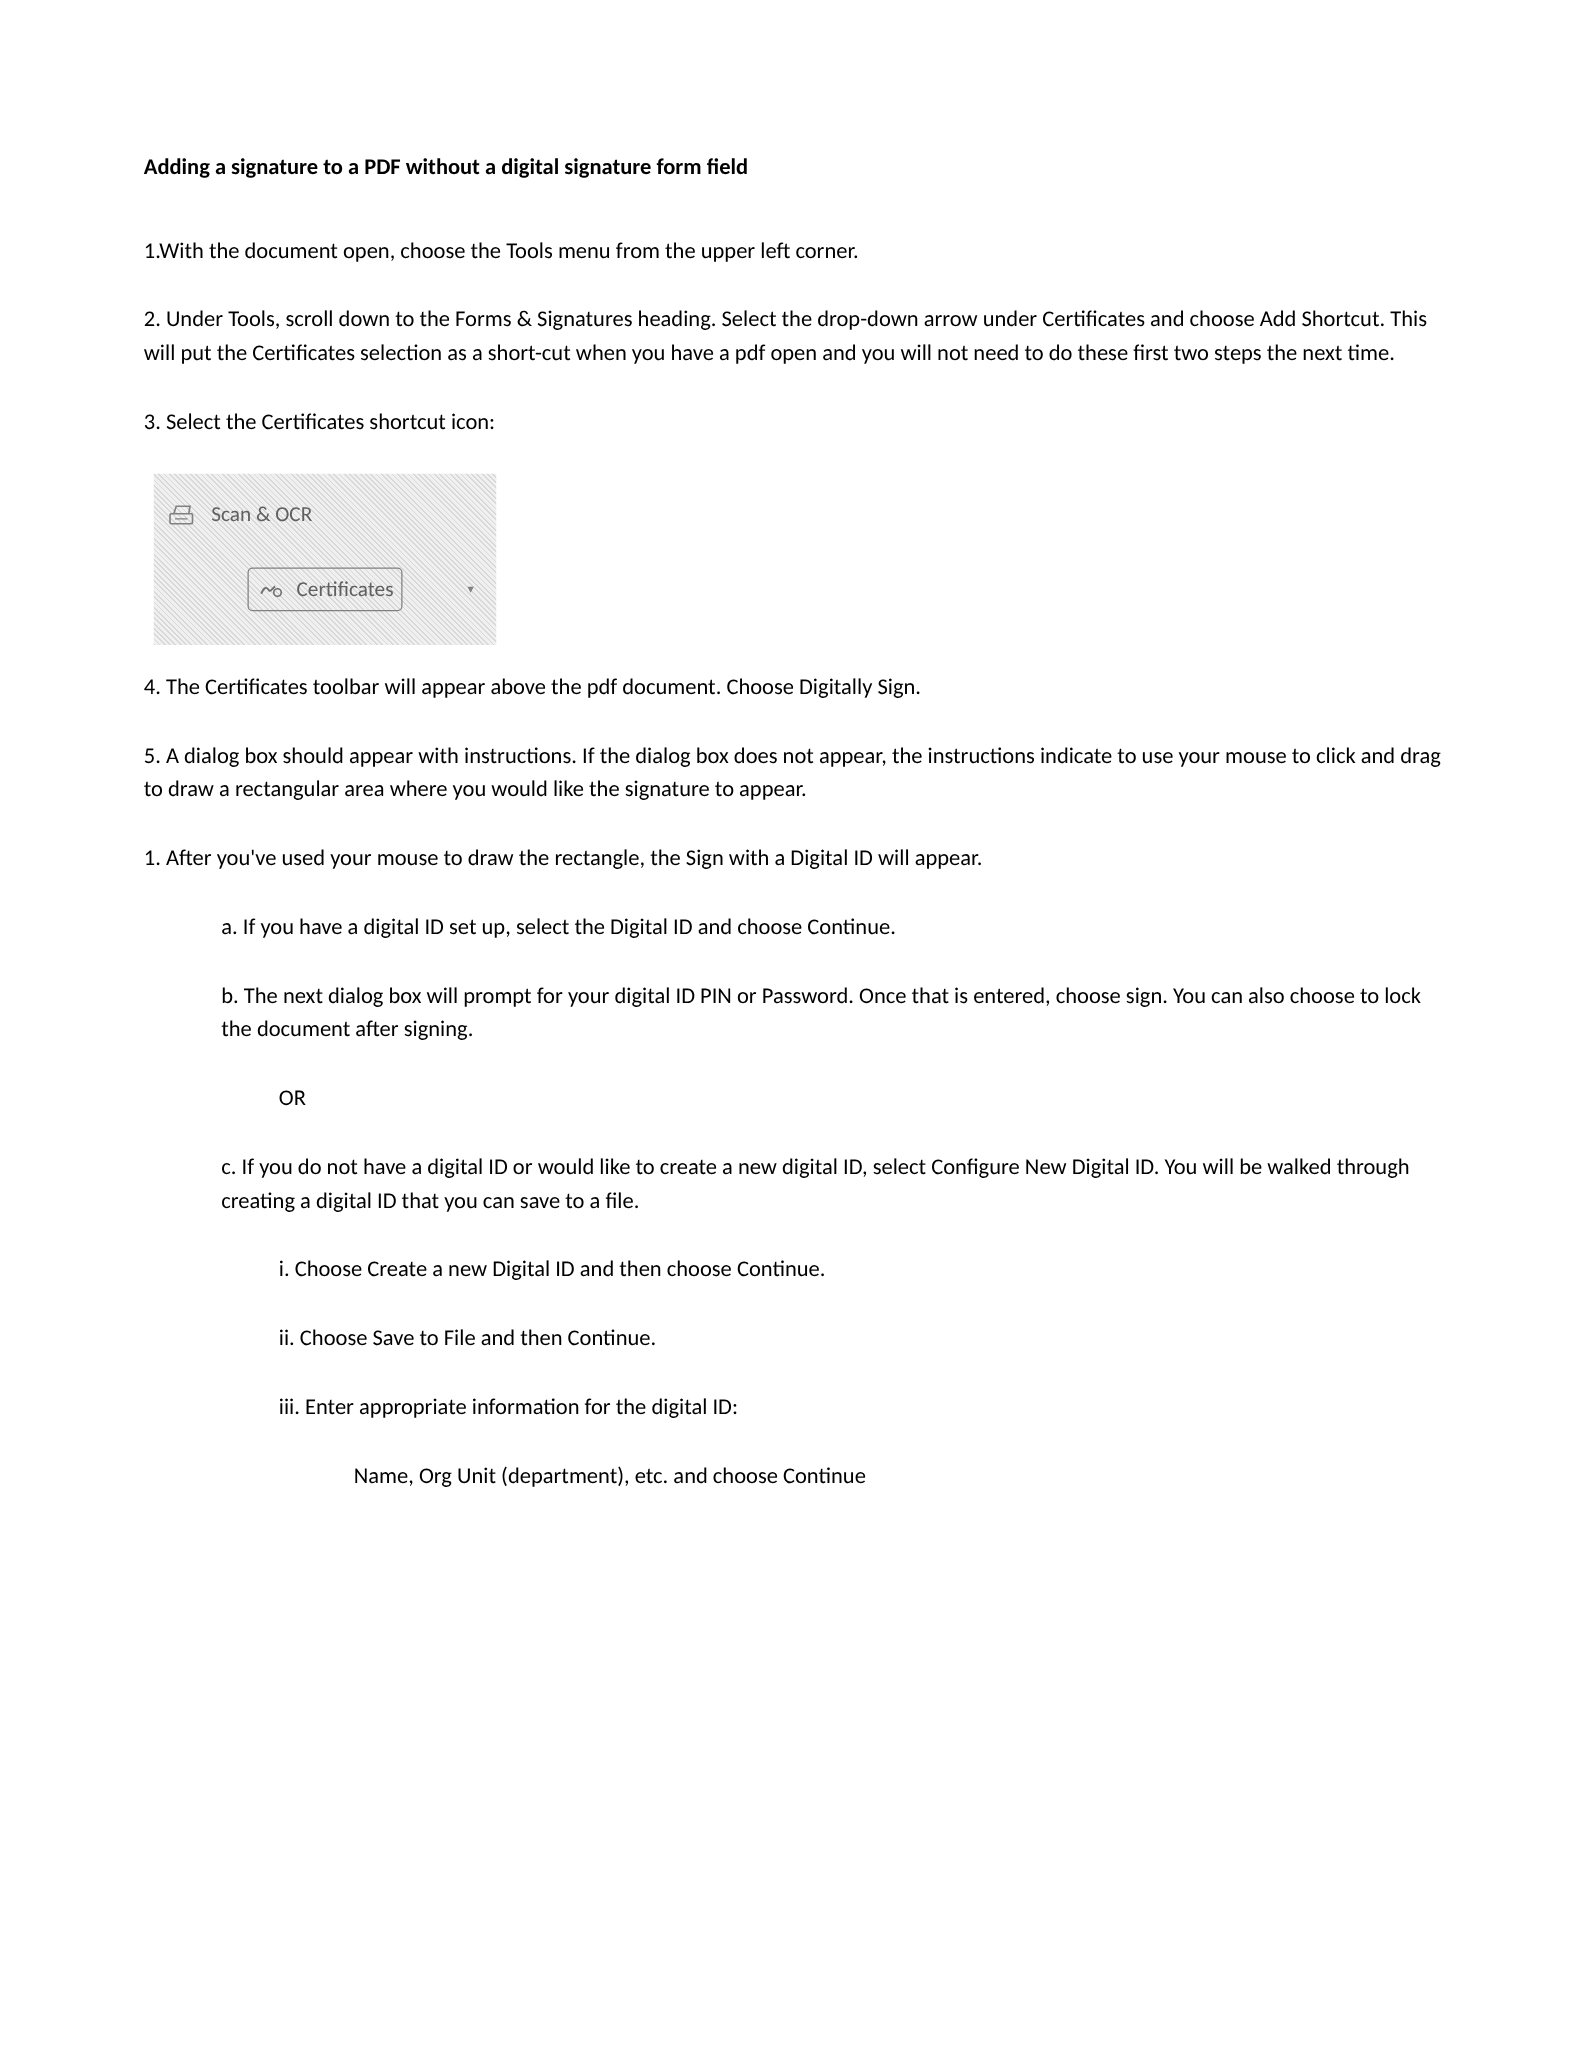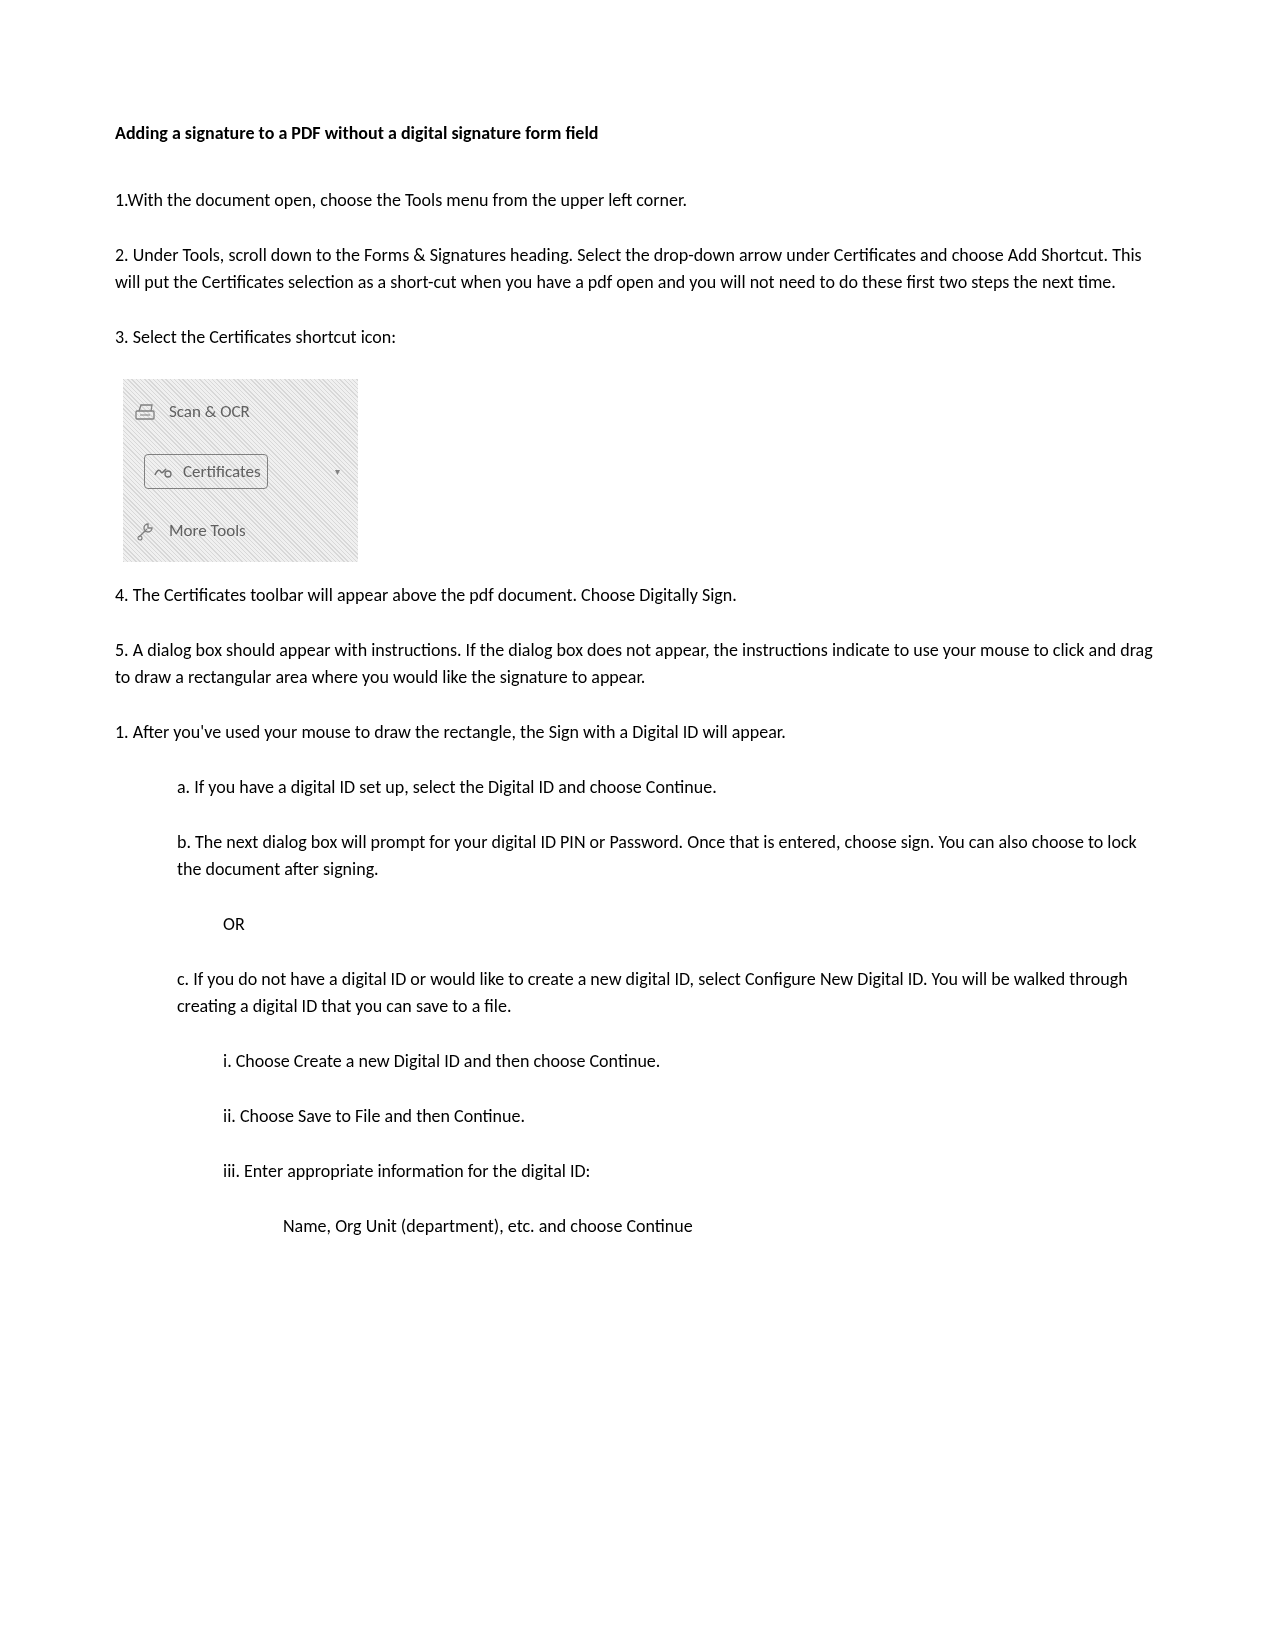--- a/index.html
+++ b/index.html
@@ -18,21 +18,21 @@
       padding: 120px 115px 100px 115px;
     }
     .title {
       font-weight: bold;
       margin-bottom: 40px;
     }
     .para {
       margin-bottom: 28px;
     }
     .screenshot-box {
-      width: 235px;
+      width: 274px;
       margin: 7px 0 20px 8px;
       background: repeating-linear-gradient(
         45deg,
         #d8d8d8,
         #d8d8d8 1px,
         #f0f0f0 1px,
         #f0f0f0 3px
       );
       padding: 10px 0 8px 0;
     }
@@ -49,20 +49,21 @@
       margin-right: 10px;
       display: flex;
       align-items: center;
       justify-content: center;
       color: #707070;
     }
     .tool-item.boxed {
       position: relative;
       padding: 15px;
       margin: 4px 6px;
+      justify-content: center;
     }
     .tool-item.boxed .inner-label {
       display: inline-flex;
       align-items: center;
       border: 1.5px solid #808080;
       border-radius: 4px;
       padding: 4px 6px;
     }
     .tool-item.boxed .inner-label .icon-slot {
       margin-right: 8px;
@@ -131,29 +132,20 @@
         <svg width="22" height="18" viewBox="0 0 22 18">
           <path d="M3 13 C5 8 7 7 9 10 C10 12 12 9 14 7" fill="none" stroke="#707070" stroke-width="1.5"></path>
           <circle cx="16" cy="12" r="3" fill="none" stroke="#707070" stroke-width="1.3"></circle>
         </svg>
       </span>
       <span>Certificates</span>
     </span>
     <span class="dropdown-arrow">▾</span>
   </div>
 
-  <div class="tool-item">
-    <span class="icon-slot">
-      <svg width="22" height="22" viewBox="0 0 22 22">
-        <path d="M14 4 a4 4 0 1 0 4 4 L14 8 Z M13 9 L5 17" fill="none" stroke="#808080" stroke-width="1.4"></path>
-        <circle cx="6" cy="18" r="2" fill="none" stroke="#808080" stroke-width="1.2"></circle>
-      </svg>
-    </span>
-    <span>More Tools</span>
-  </div>
 </div>
 
 <div class="para">4. The Certificates toolbar will appear above the pdf document. Choose Digitally Sign.</div>
 
 <div class="para">5. A dialog box should appear with instructions. If the dialog box does not appear, the instructions indicate to use your mouse to click and drag to draw a rectangular area where you would like the signature to appear.</div>
 
 <div class="para">1. After you've used your mouse to draw the rectangle, the Sign with a Digital ID will appear.</div>
 
 <div class="para indent-a">a. If you have a digital ID set up, select the Digital ID and choose Continue.</div>
 

